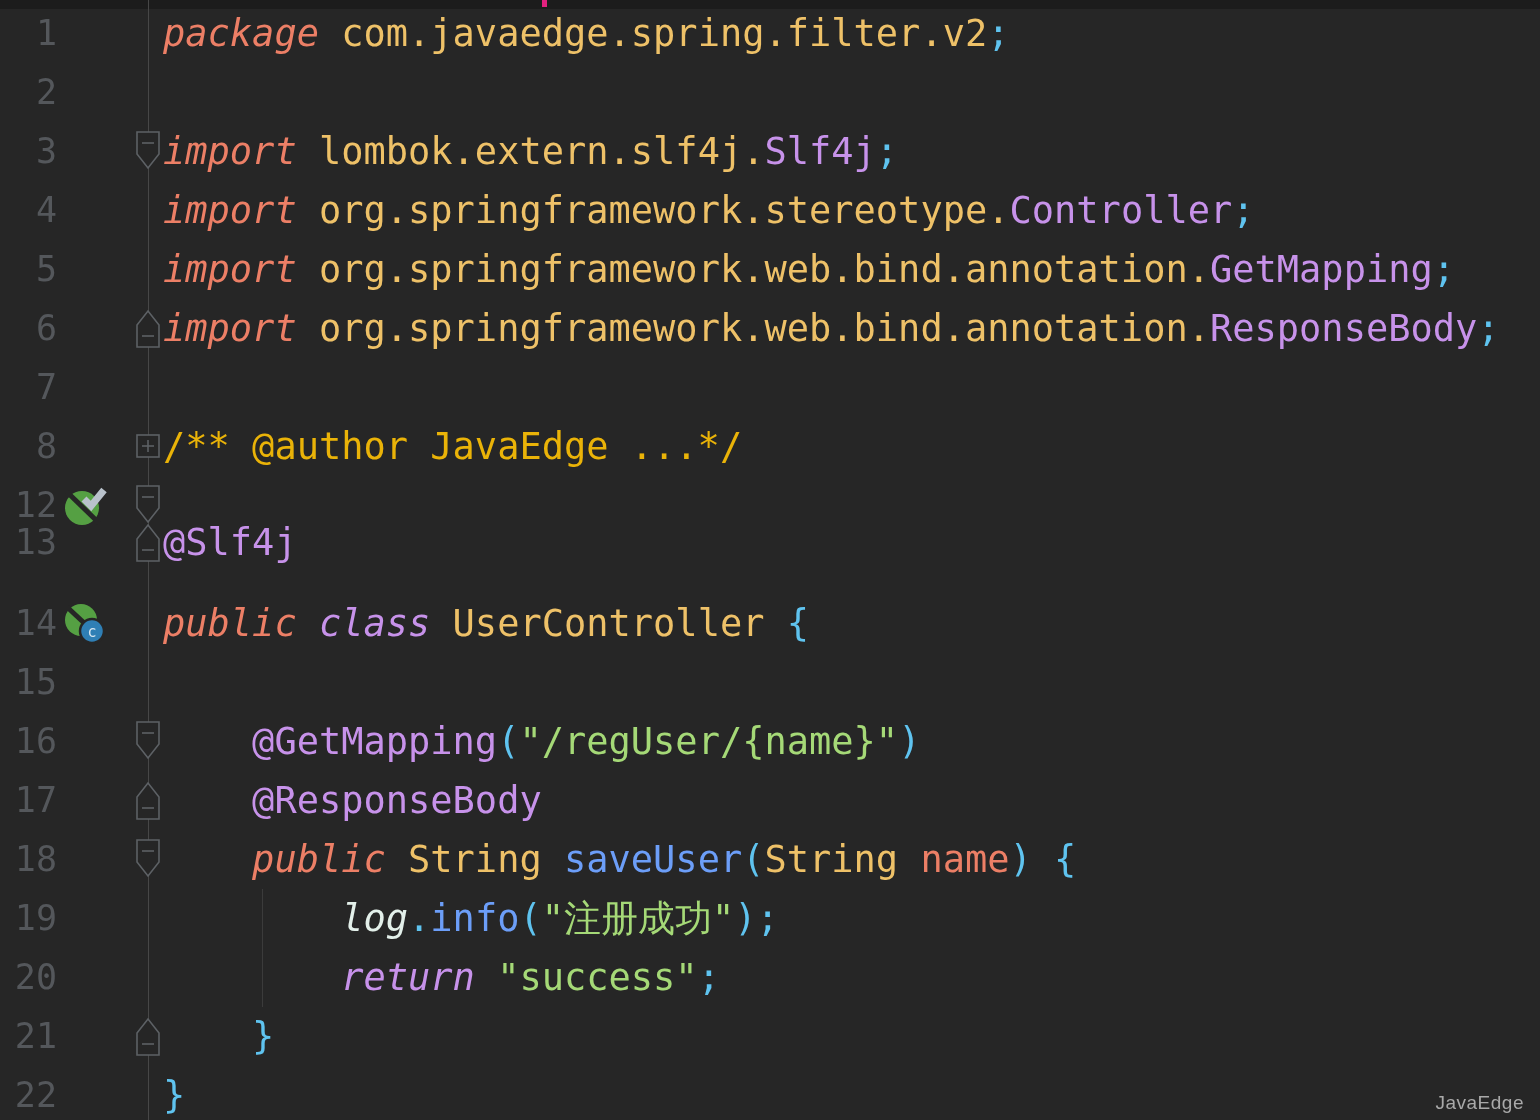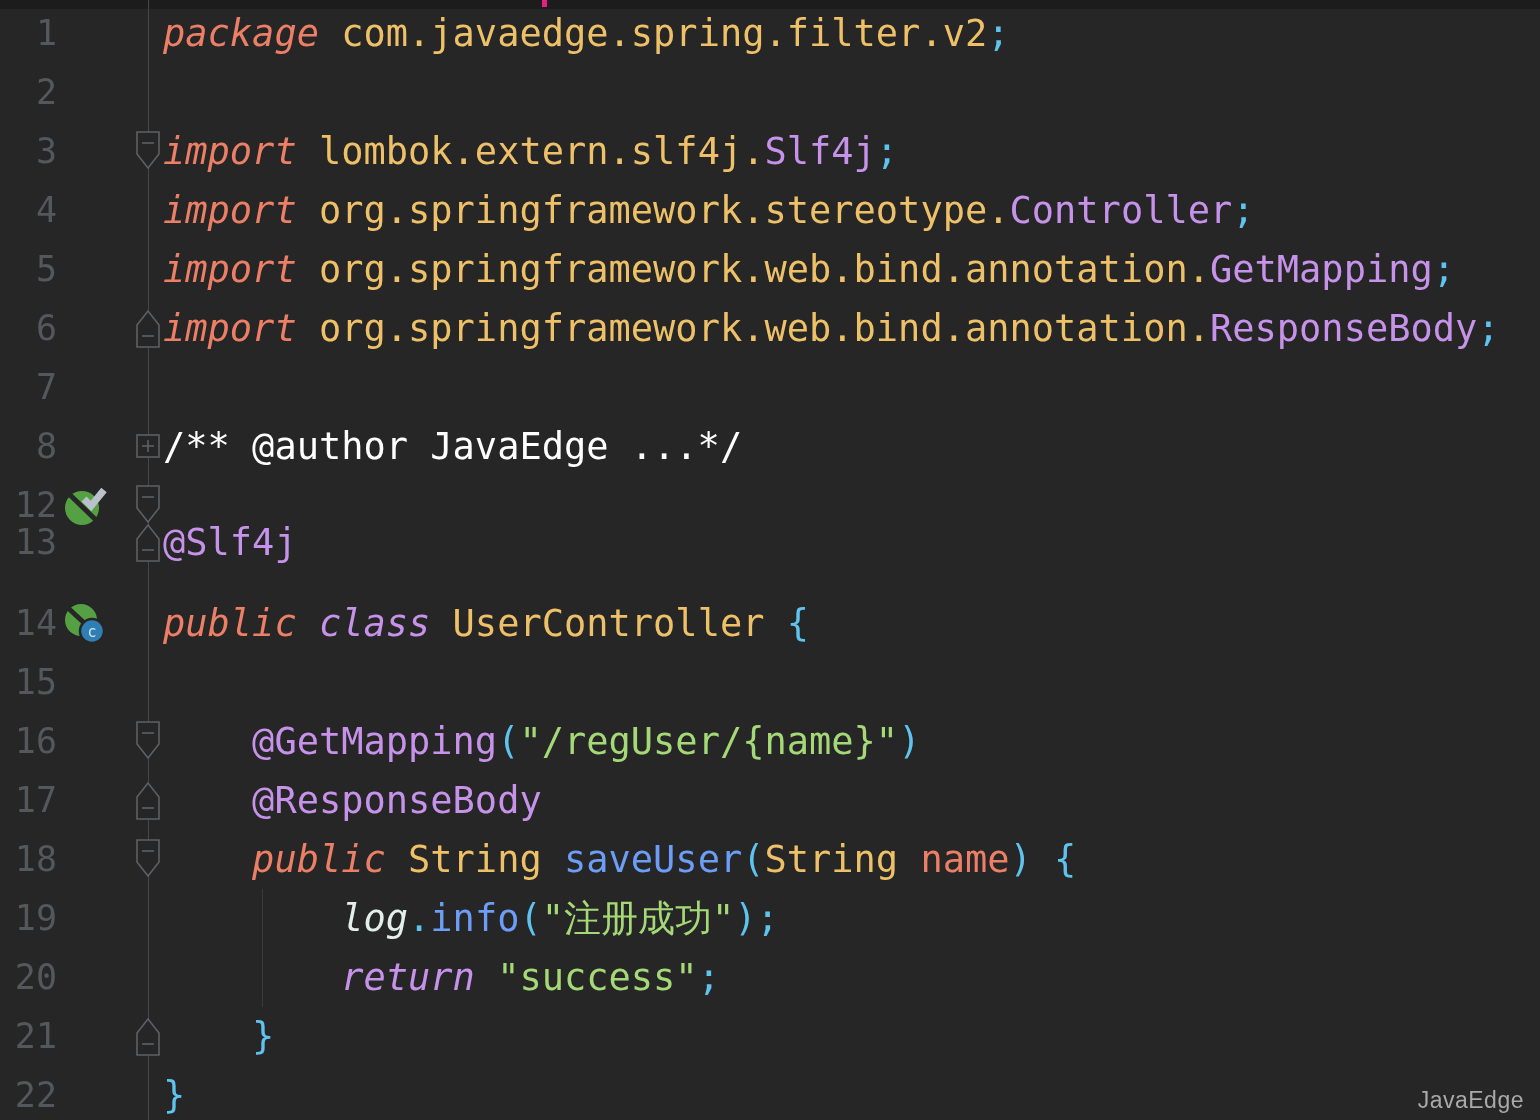--- a/index.html
+++ b/index.html
@@ -37,24 +37,24 @@
   .code{
     position:absolute;left:163px;top:0;height:59px;
     line-height:59px;font-size:37px;white-space:pre;
   }
   .it{font-style:italic;}
   .marker{position:absolute;left:133px;top:5px;z-index:3;}
   .gicon{position:absolute;left:62px;top:7px;z-index:3;}
   #watermark{
     position:absolute;right:16px;bottom:6px;
     font-family:"Liberation Sans","DejaVu Sans",sans-serif;
-    font-size:23px;color:#a9a9a9;letter-spacing:0.5px;
+    font-size:19px;color:#a9a9a9;letter-spacing:0.5px;
   }
 </style>
-<style>.c-keyword{color:#ec7f66;}.c-identifier{color:#eec168;}.c-classname{color:#c792ea;}.c-punct{color:#5fc3ef;}.c-string{color:#a5d977;}.c-method{color:#6c9ef8;margin-top:28px;}.c-field{color:#e3f0ea;}.c-comment{color:#ffffff;}.c-line_number{color:#54575b;}</style></head>
+<style>.c-keyword{color:#ec7f66;}.c-identifier{color:#eec168;}.c-classname{color:#c792ea;}.c-punct{color:#5fc3ef;}.c-string{color:#a5d977;}.c-method{color:#6c9ef8;margin-top:28px;}.c-field{color:#e3f0ea;}.c-comment{color:#eab308;}.c-line_number{color:#54575b;}</style></head>
 <body>
 
 <div id="screen">
   <div id="foldguide"></div>
   <div id="indentguide"></div>
   <div id="lines">
       <div class="row" style="top: 4px;">
         <span class="lnum c-line_number">1</span>
         <span class="code"><span class="c-keyword it">package </span><span class="c-identifier">com.javaedge.spring.filter.v2</span><span class="c-punct">;</span></span>
       </div>

